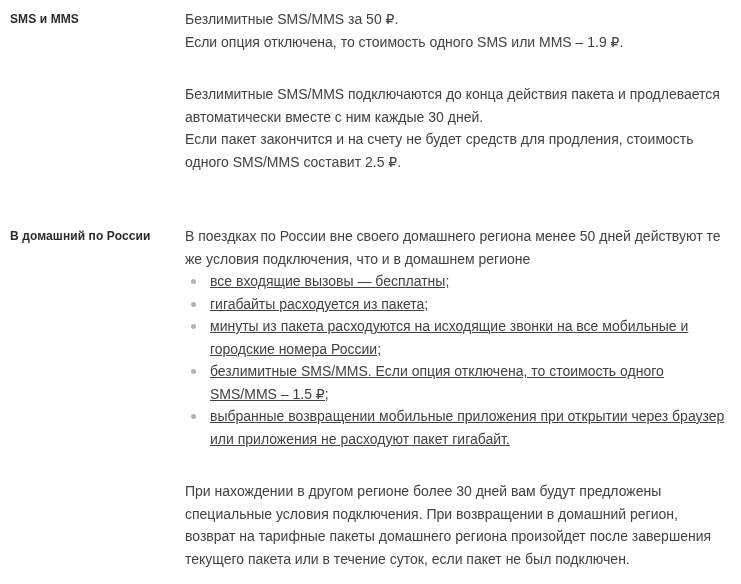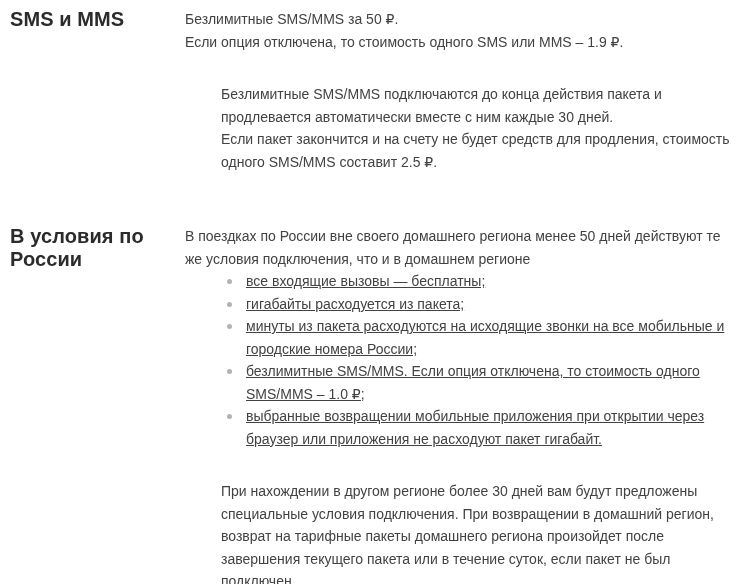--- a/index.html
+++ b/index.html
@@ -20,36 +20,36 @@
     display: flex;
     align-items: flex-start;
     margin-top: 52px;
   }
   .section-row:first-child {
     margin-top: 0;
   }
   .label-col {
     width: 175px;
     flex-shrink: 0;
-    font-size: 20px;
+    font-size: 12px;
     font-weight: 700;
     line-height: 22.5px;
     color: #2b2b2b;
     letter-spacing: 0.1px;
   }
   .content-col {
     flex: 1;
     max-width: 545px;
     font-size: 14px;
     font-weight: 400;
     line-height: 22.5px;
     color: #424242;
   }
   .block { margin: 0; }
-  .block + .block { margin-top: 30px; margin-left: 36px; }
+  .block + .block { margin-top: 30px; }
   .block.list { margin-top: 0; }
   .para {
     white-space: pre-line;
   }
   ul.list {
     list-style: none;
     padding: 0;
   }
   ul.list li {
     position: relative;
@@ -74,27 +74,27 @@
       <div class="section-row">
         <div class="label-col">SMS и MMS</div>
         <div class="content-col">
           <p class="block para">Безлимитные SMS/MMS за 50 ₽.
 Если опция отключена, то стоимость одного SMS или MMS – 1.9 ₽.</p>
           <p class="block para">Безлимитные SMS/MMS подключаются до конца действия пакета и продлевается автоматически вместе с ним каждые 30 дней.
 Если пакет закончится и на счету не будет средств для продления, стоимость одного SMS/MMS составит 2.5 ₽.</p>
         </div>
       </div>
       <div class="section-row">
-        <div class="label-col">В условия по России</div>
+        <div class="label-col">В домашний по России</div>
         <div class="content-col">
           <p class="block para">В поездках по России вне своего домашнего региона менее 50 дней действуют те же условия подключения, что и в домашнем регионе</p>
           <ul class="block list">
             <li><span class="bullet-dot"></span><span>все входящие вызовы — бесплатны;</span></li>
             <li><span class="bullet-dot"></span><span>гигабайты расходуется из пакета;</span></li>
             <li><span class="bullet-dot"></span><span>минуты из пакета расходуются на исходящие звонки на все мобильные и городские номера России;</span></li>
-            <li><span class="bullet-dot"></span><span>безлимитные SMS/MMS. Если опция отключена, то стоимость одного SMS/MMS – 1.0 ₽;</span></li>
+            <li><span class="bullet-dot"></span><span>безлимитные SMS/MMS. Если опция отключена, то стоимость одного SMS/MMS – 1.5 ₽;</span></li>
             <li><span class="bullet-dot"></span><span>выбранные возвращении мобильные приложения при открытии через браузер или приложения не расходуют пакет гигабайт.</span></li>
           </ul>
           <p class="block para">При нахождении в другом регионе более 30 дней вам будут предложены специальные условия подключения. При возвращении в домашний регион, возврат на тарифные пакеты домашнего региона произойдет после завершения текущего пакета или в течение суток, если пакет не был подключен.</p>
         </div>
       </div>
     </div>
 </main>
 
 </body></html>

